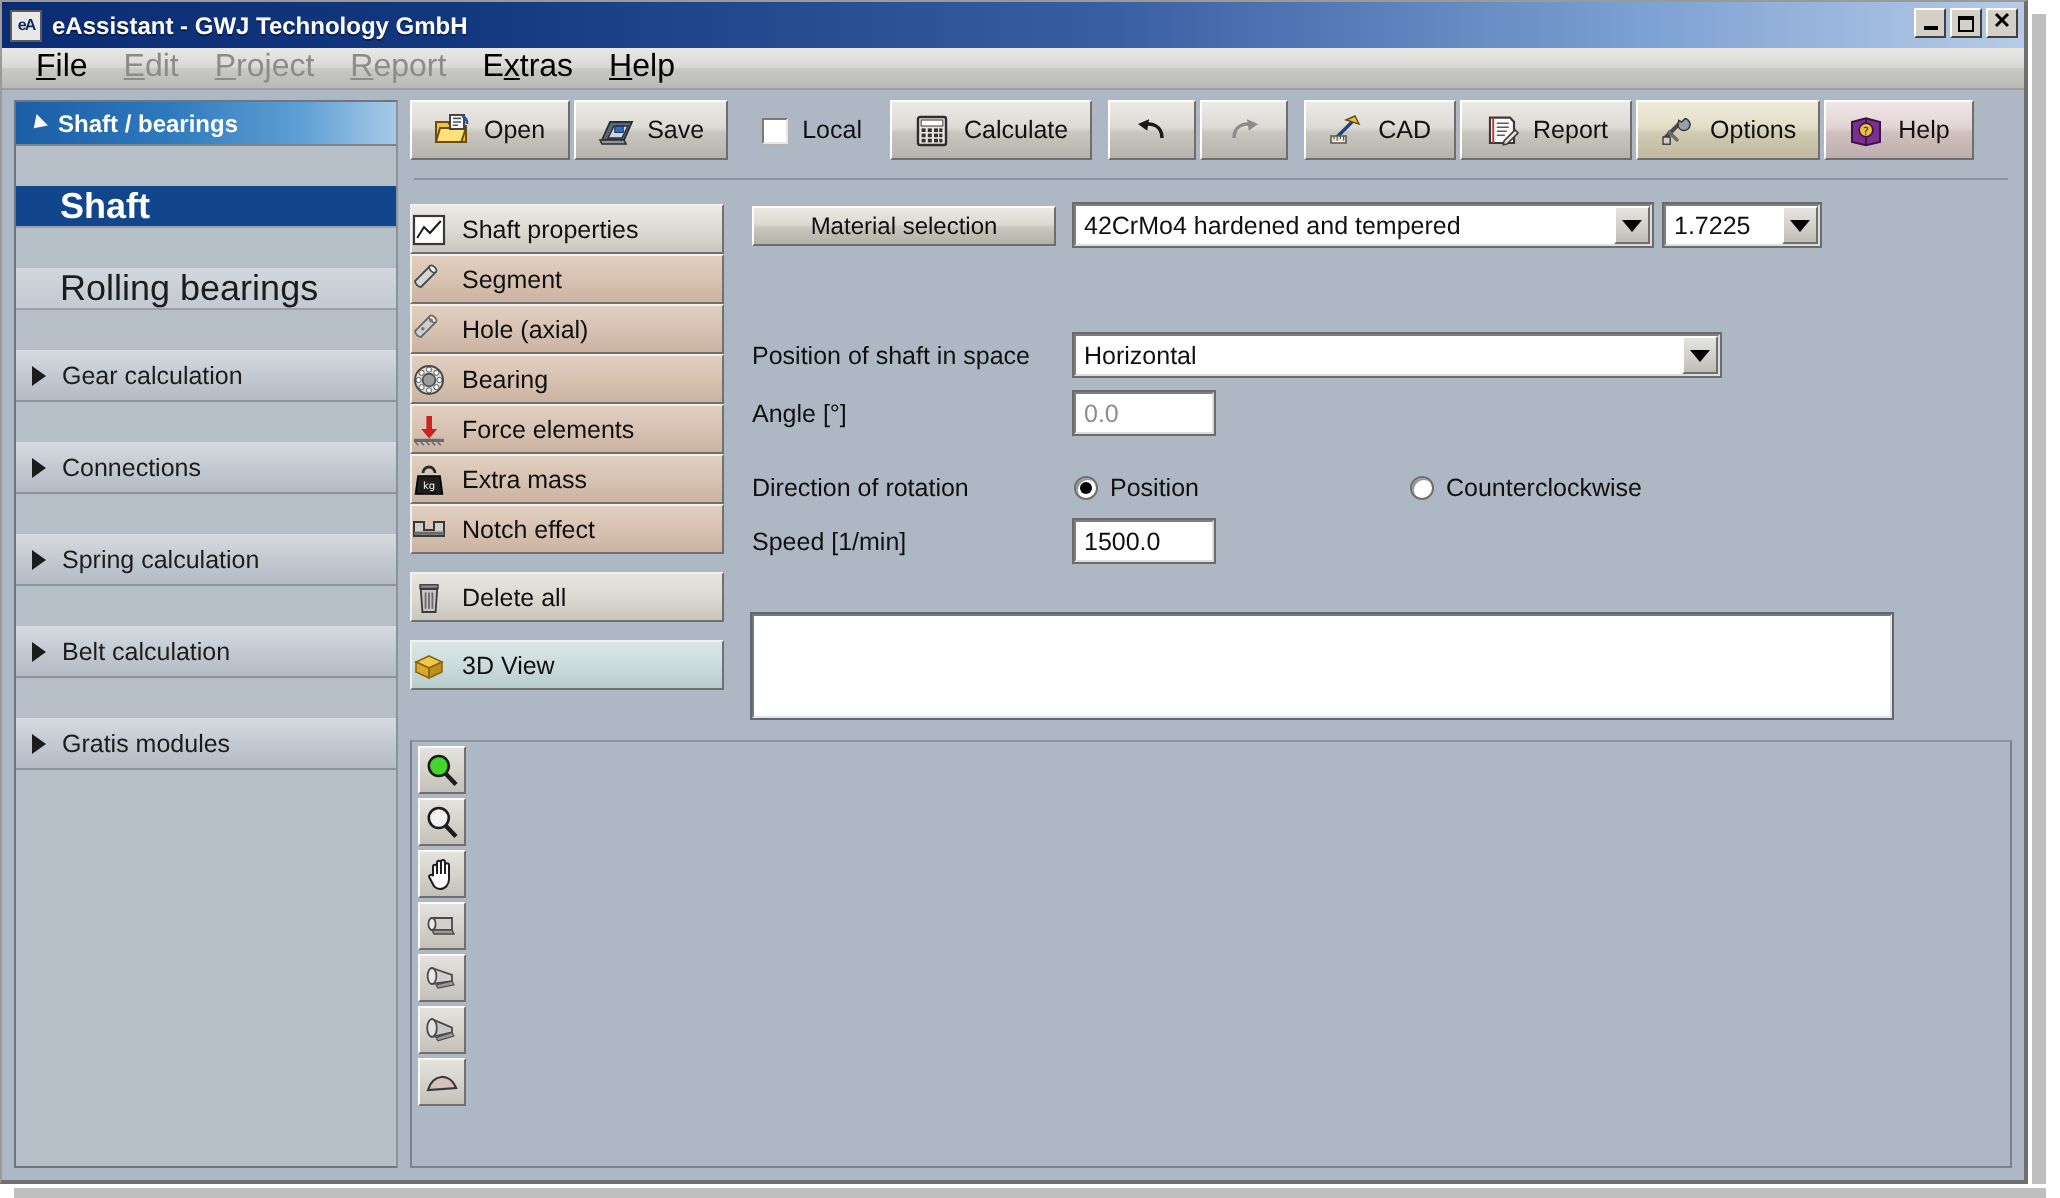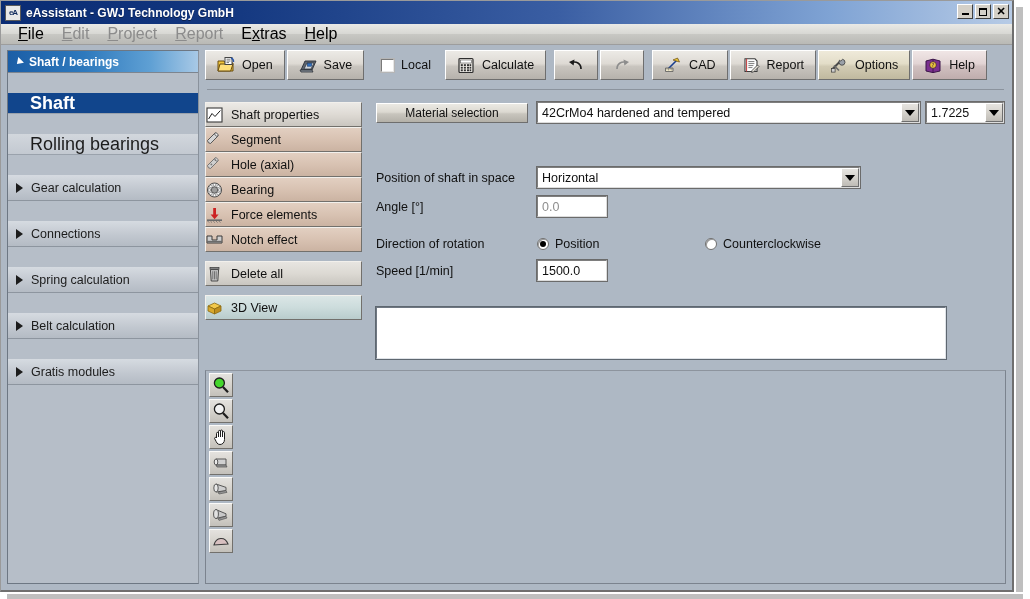--- a/index.html
+++ b/index.html
@@ -617,20 +617,28 @@
           <div class="sb">
             <svg class="sb-ico" viewBox="0 0 17 16">
               <rect x="7.2" y="1" width="2.8" height="7" fill="#cc2222"></rect>
               <path d="M4.6 7.5 H12.6 L8.6 12.2 Z" fill="#cc2222"></path>
               <rect x="1" y="12.4" width="15" height="1.6" fill="#6a6a6a"></rect>
               <path d="M1.6 14 l1.6 1.6 M4.4 14 l1.6 1.6 M7.2 14 l1.6 1.6 M10 14 l1.6 1.6 M12.8 14 l1.6 1.6" stroke="#6a6a6a" stroke-width="0.8"></path>
             </svg>
             <span>Force elements</span>
           </div>
 
+          <div class="sb">
+            <svg class="sb-ico" viewBox="0 0 17 16">
+              <path d="M5.5 4.5 a3 3 0 0 1 6 0" stroke="#2a2a2a" stroke-width="1.4" fill="none"></path>
+              <path d="M3 6 H14 L15.2 15 H1.8 Z" fill="#1e1e1e" stroke="#000" stroke-width="0.8"></path>
+              <text x="8.5" y="12.6" font-size="5" text-anchor="middle" fill="#ffffff" font-family="DejaVu Sans, sans-serif">kg</text>
+            </svg>
+            <span>Extra mass</span>
+          </div>
 
           <div class="sb">
             <svg class="sb-ico" viewBox="0 0 17 16">
               <path d="M1 4 H6 V8 H11 V4 H16 V11 H1 Z" fill="#cfcfcf" stroke="#3a3a3a" stroke-width="1"></path>
               <path d="M1 9.6 H16" stroke="#6a6a6a" stroke-width="1.6"></path>
             </svg>
             <span>Notch effect</span>
           </div>
 
           <div class="sb-gap-1"></div>
@@ -655,21 +663,21 @@
             <span>3D View</span>
           </div>
         </div>
 
         <div class="form-area">
 
           <div class="form-row" style="margin-bottom:44px;">
             <div class="btn-material">
               <span>Material selection</span>
             </div>
-            <div class="combo" style="width:383px; margin-left:9px;">
+            <div class="combo" style="width:289px; margin-left:9px;">
               <span class="val">42CrMo4 hardened and tempered</span>
               <span class="arrowbox">
                   <span class="tri"></span>
                 </span>
             </div>
             <div class="combo" style="width:78px; margin-left:6px;">
               <span class="val">1.7225</span>
               <span class="arrowbox">
                   <span class="tri"></span>
                 </span>

